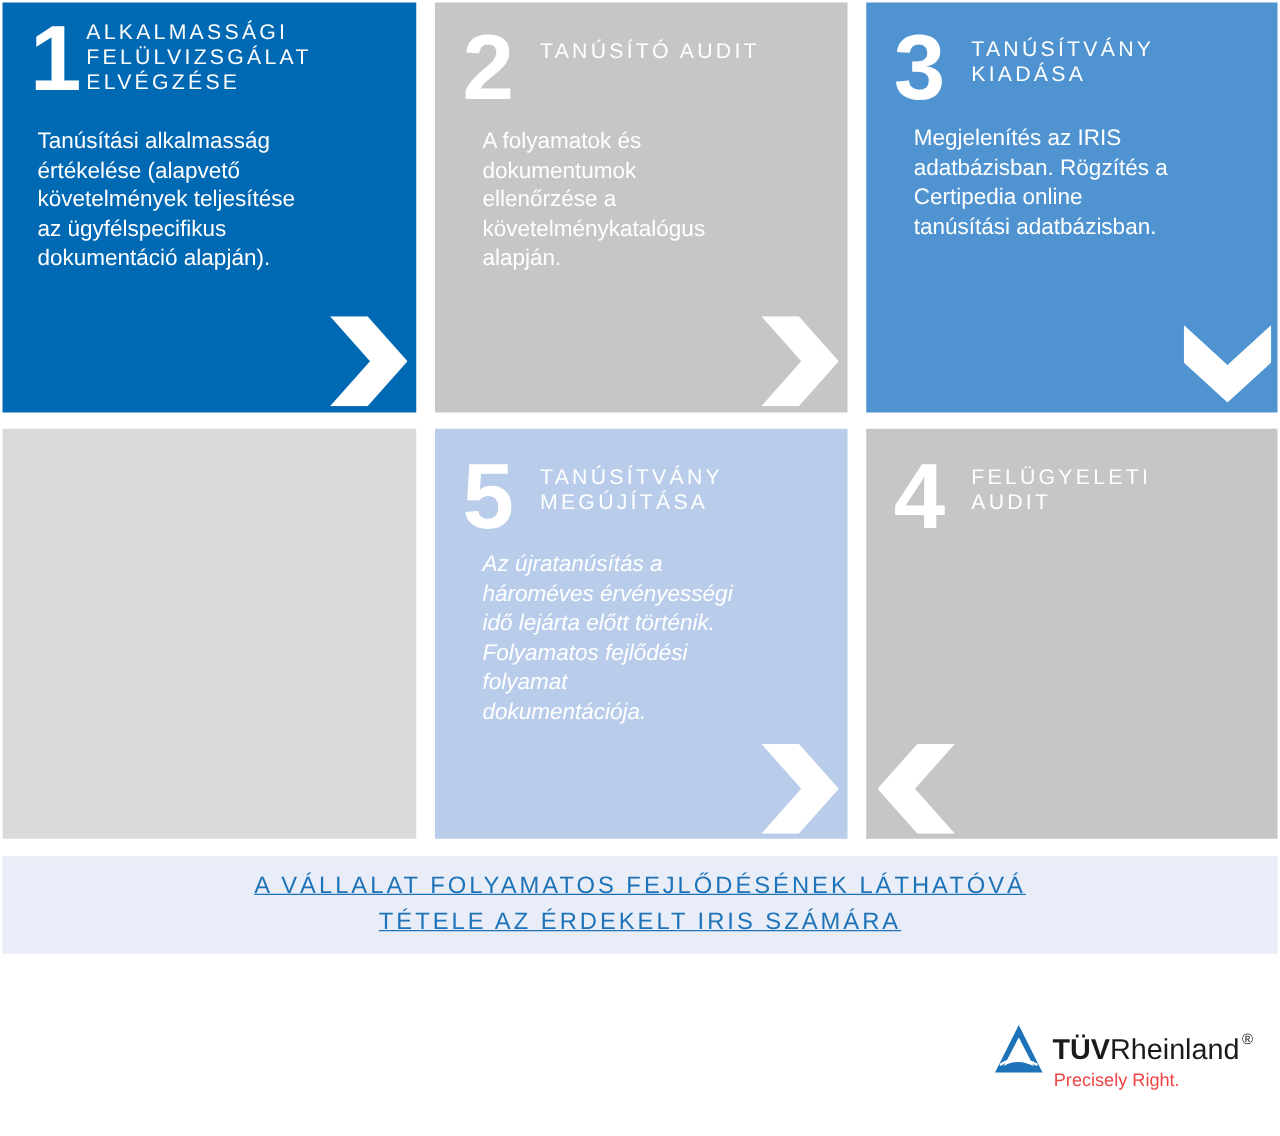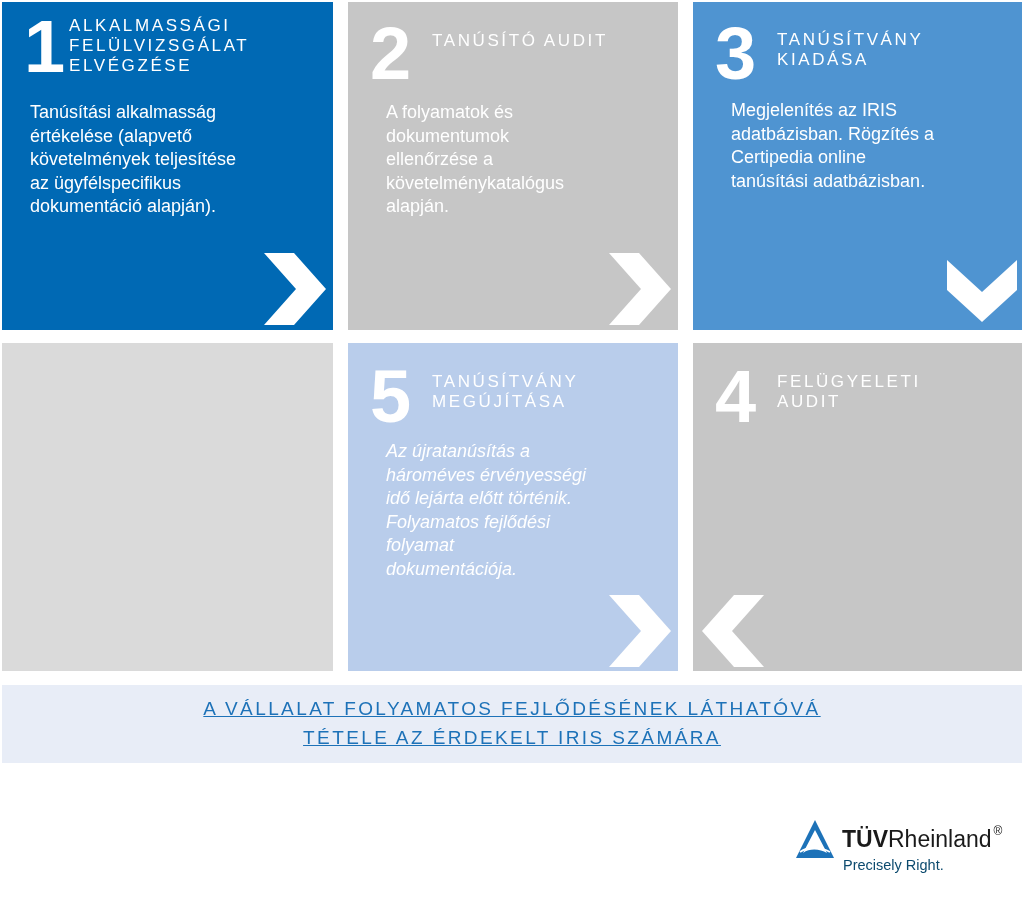--- a/index.html
+++ b/index.html
@@ -29,21 +29,21 @@
   .t3 .desc { top: 97px; }
   .t5 .desc, .t4 .desc { top: 97px; font-style: italic; }
   .banner { position: absolute; left: 2px; top: 685px; width: 1020px; height: 78px;
             background: #e8edf7; color: #1d72b8; text-align: center; }
   .banner .line { font-size: 19px; letter-spacing: 2.4px; line-height: 29px; display: block; text-decoration: underline; }
   .banner .l1 { padding-top: 9px; }
   .logo { position: absolute; left: 786px; top: 812px; width: 235px; height: 70px; }
   .logo .brand { position: absolute; left: 56px; top: 14px; font-size: 23px; color: #1a1a1a; white-space: nowrap; text-align: right; }
   .logo .brand b { font-weight: bold; }
   .logo .reg { font-size: 12px; vertical-align: top; position: relative; top: -2px; margin-left: 2px; }
-  .logo .tag { position: absolute; left: 57px; top: 45px; font-size: 14.5px; color: #0c4a6e; }
+  .logo .tag { position: absolute; left: 57px; top: 45px; font-size: 14.5px; color: #ef4444; }
   .logo svg.tri { position: absolute; left: 8px; top: 6px; }
 </style>
 </head>
 <body>
 
 <div class="tile t1">
   <div class="num">1</div>
   <div class="title">Alkalmassági
 felülvizsgálat
 elvégzése</div>

